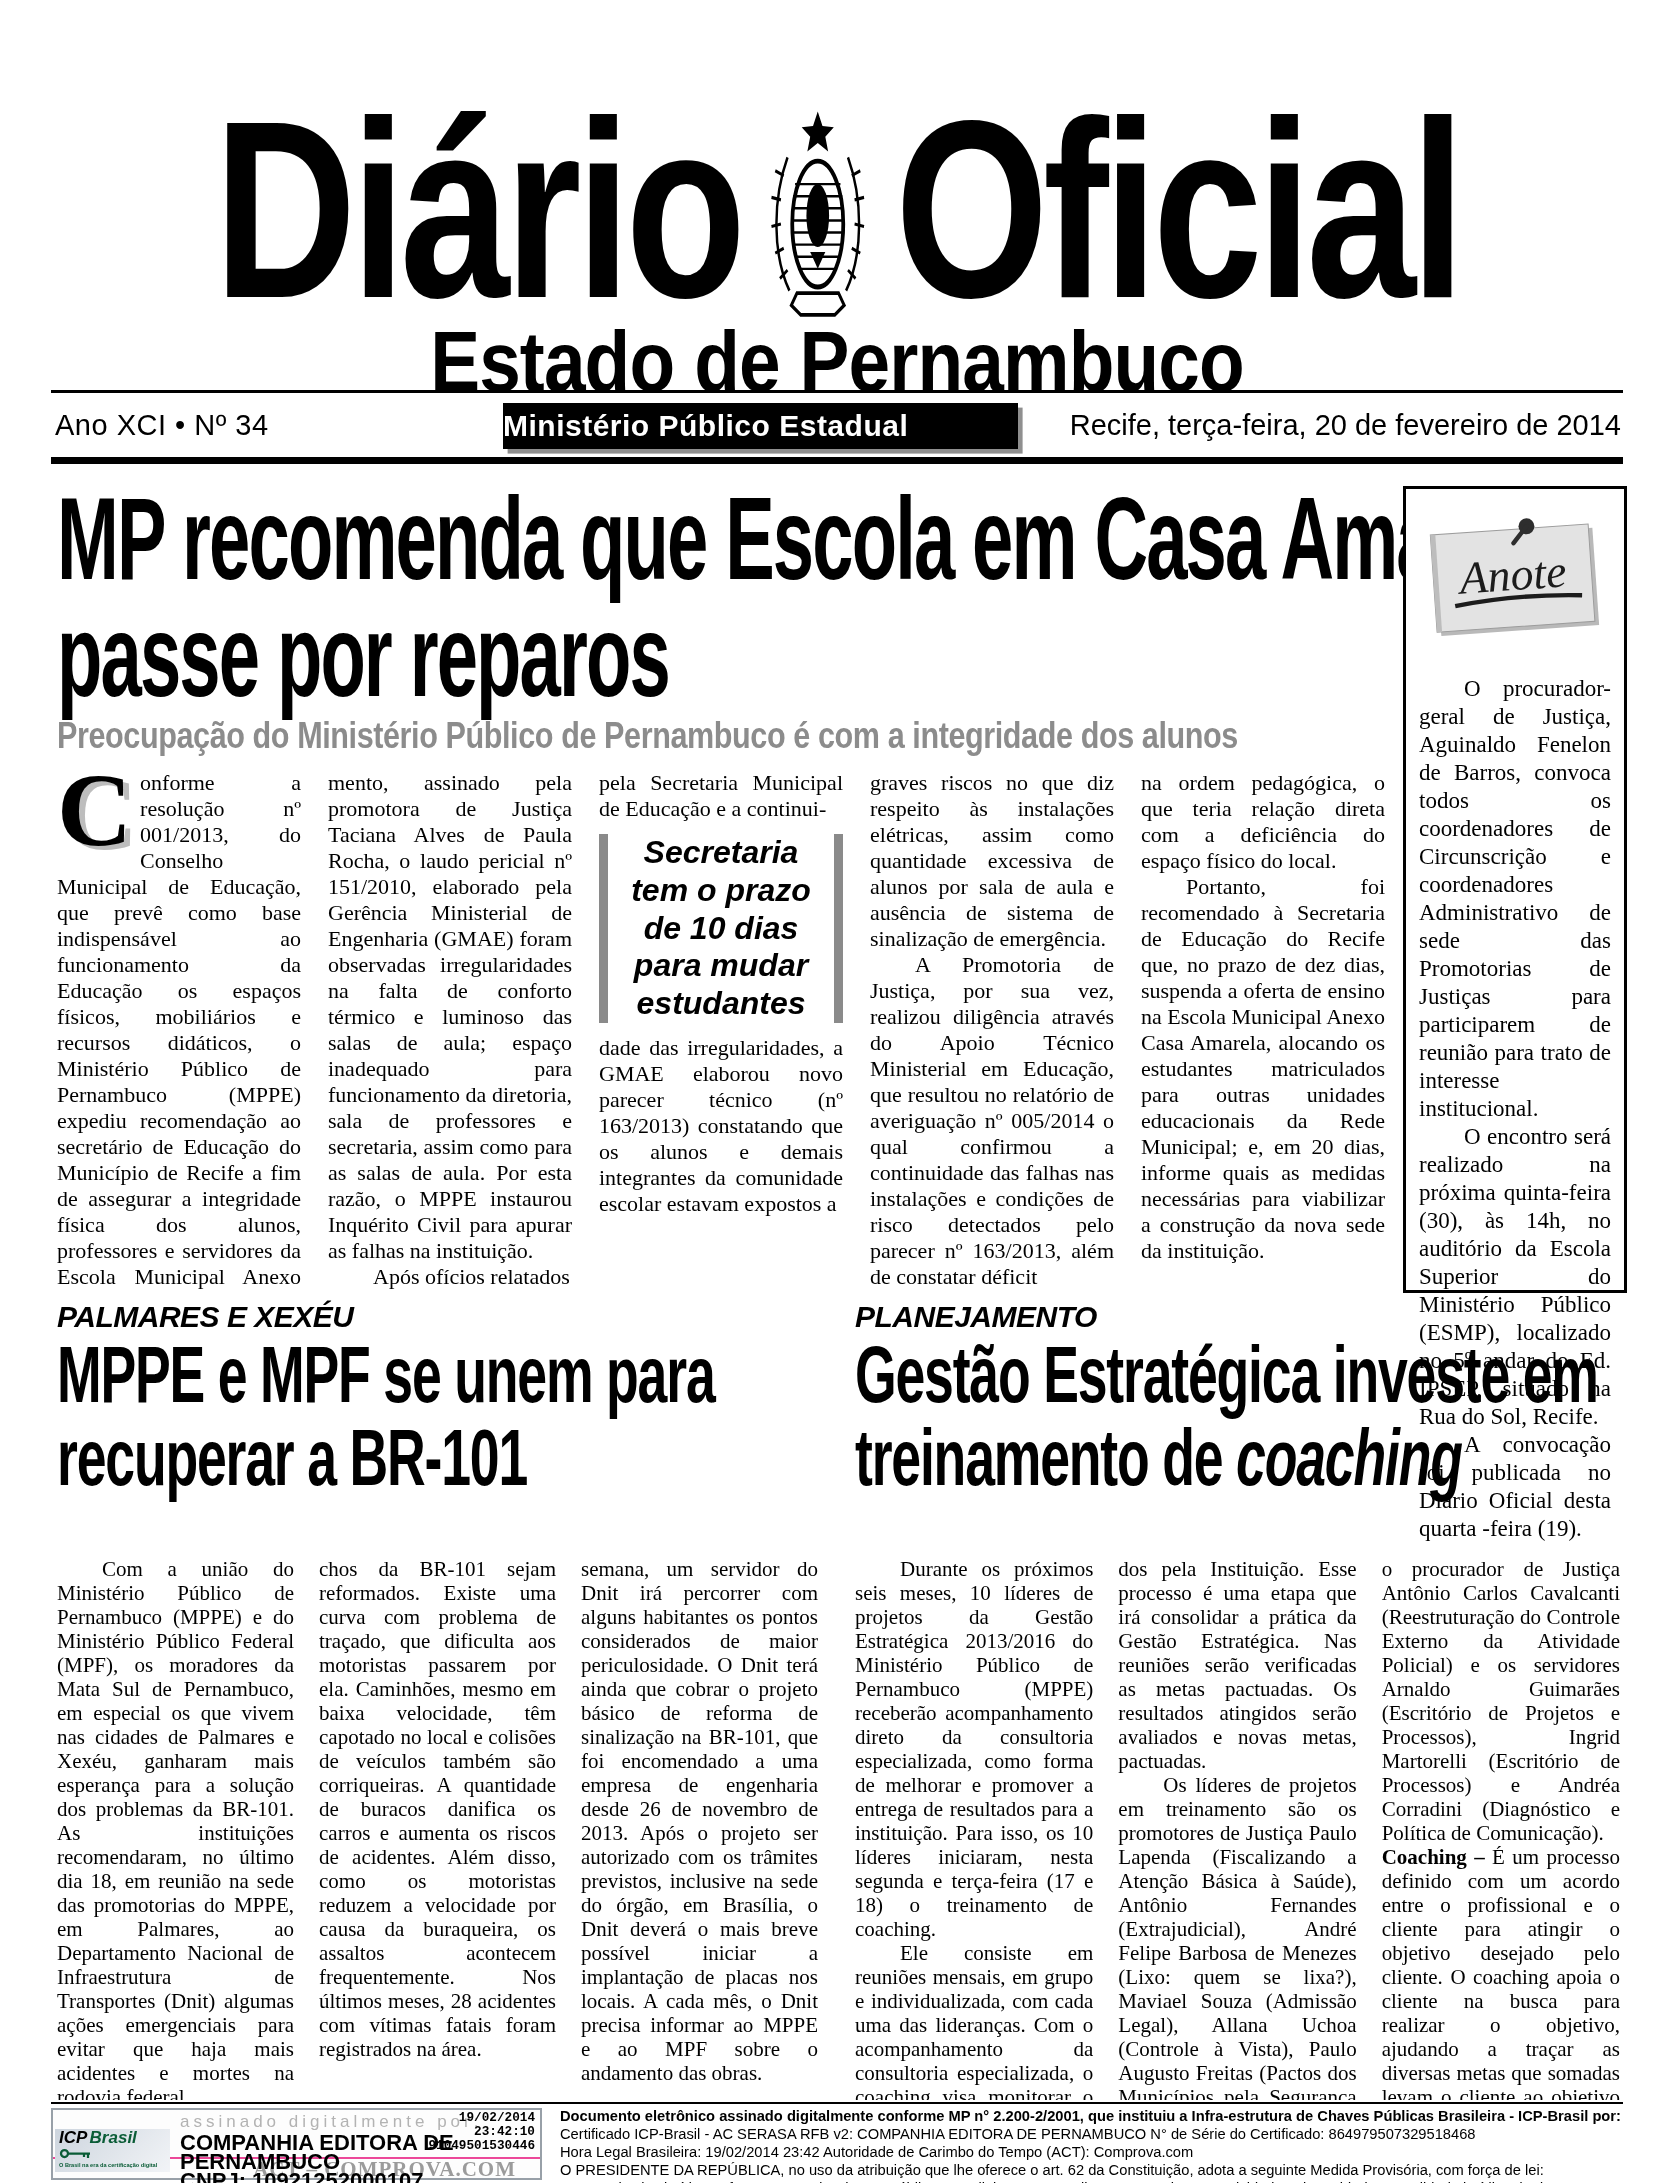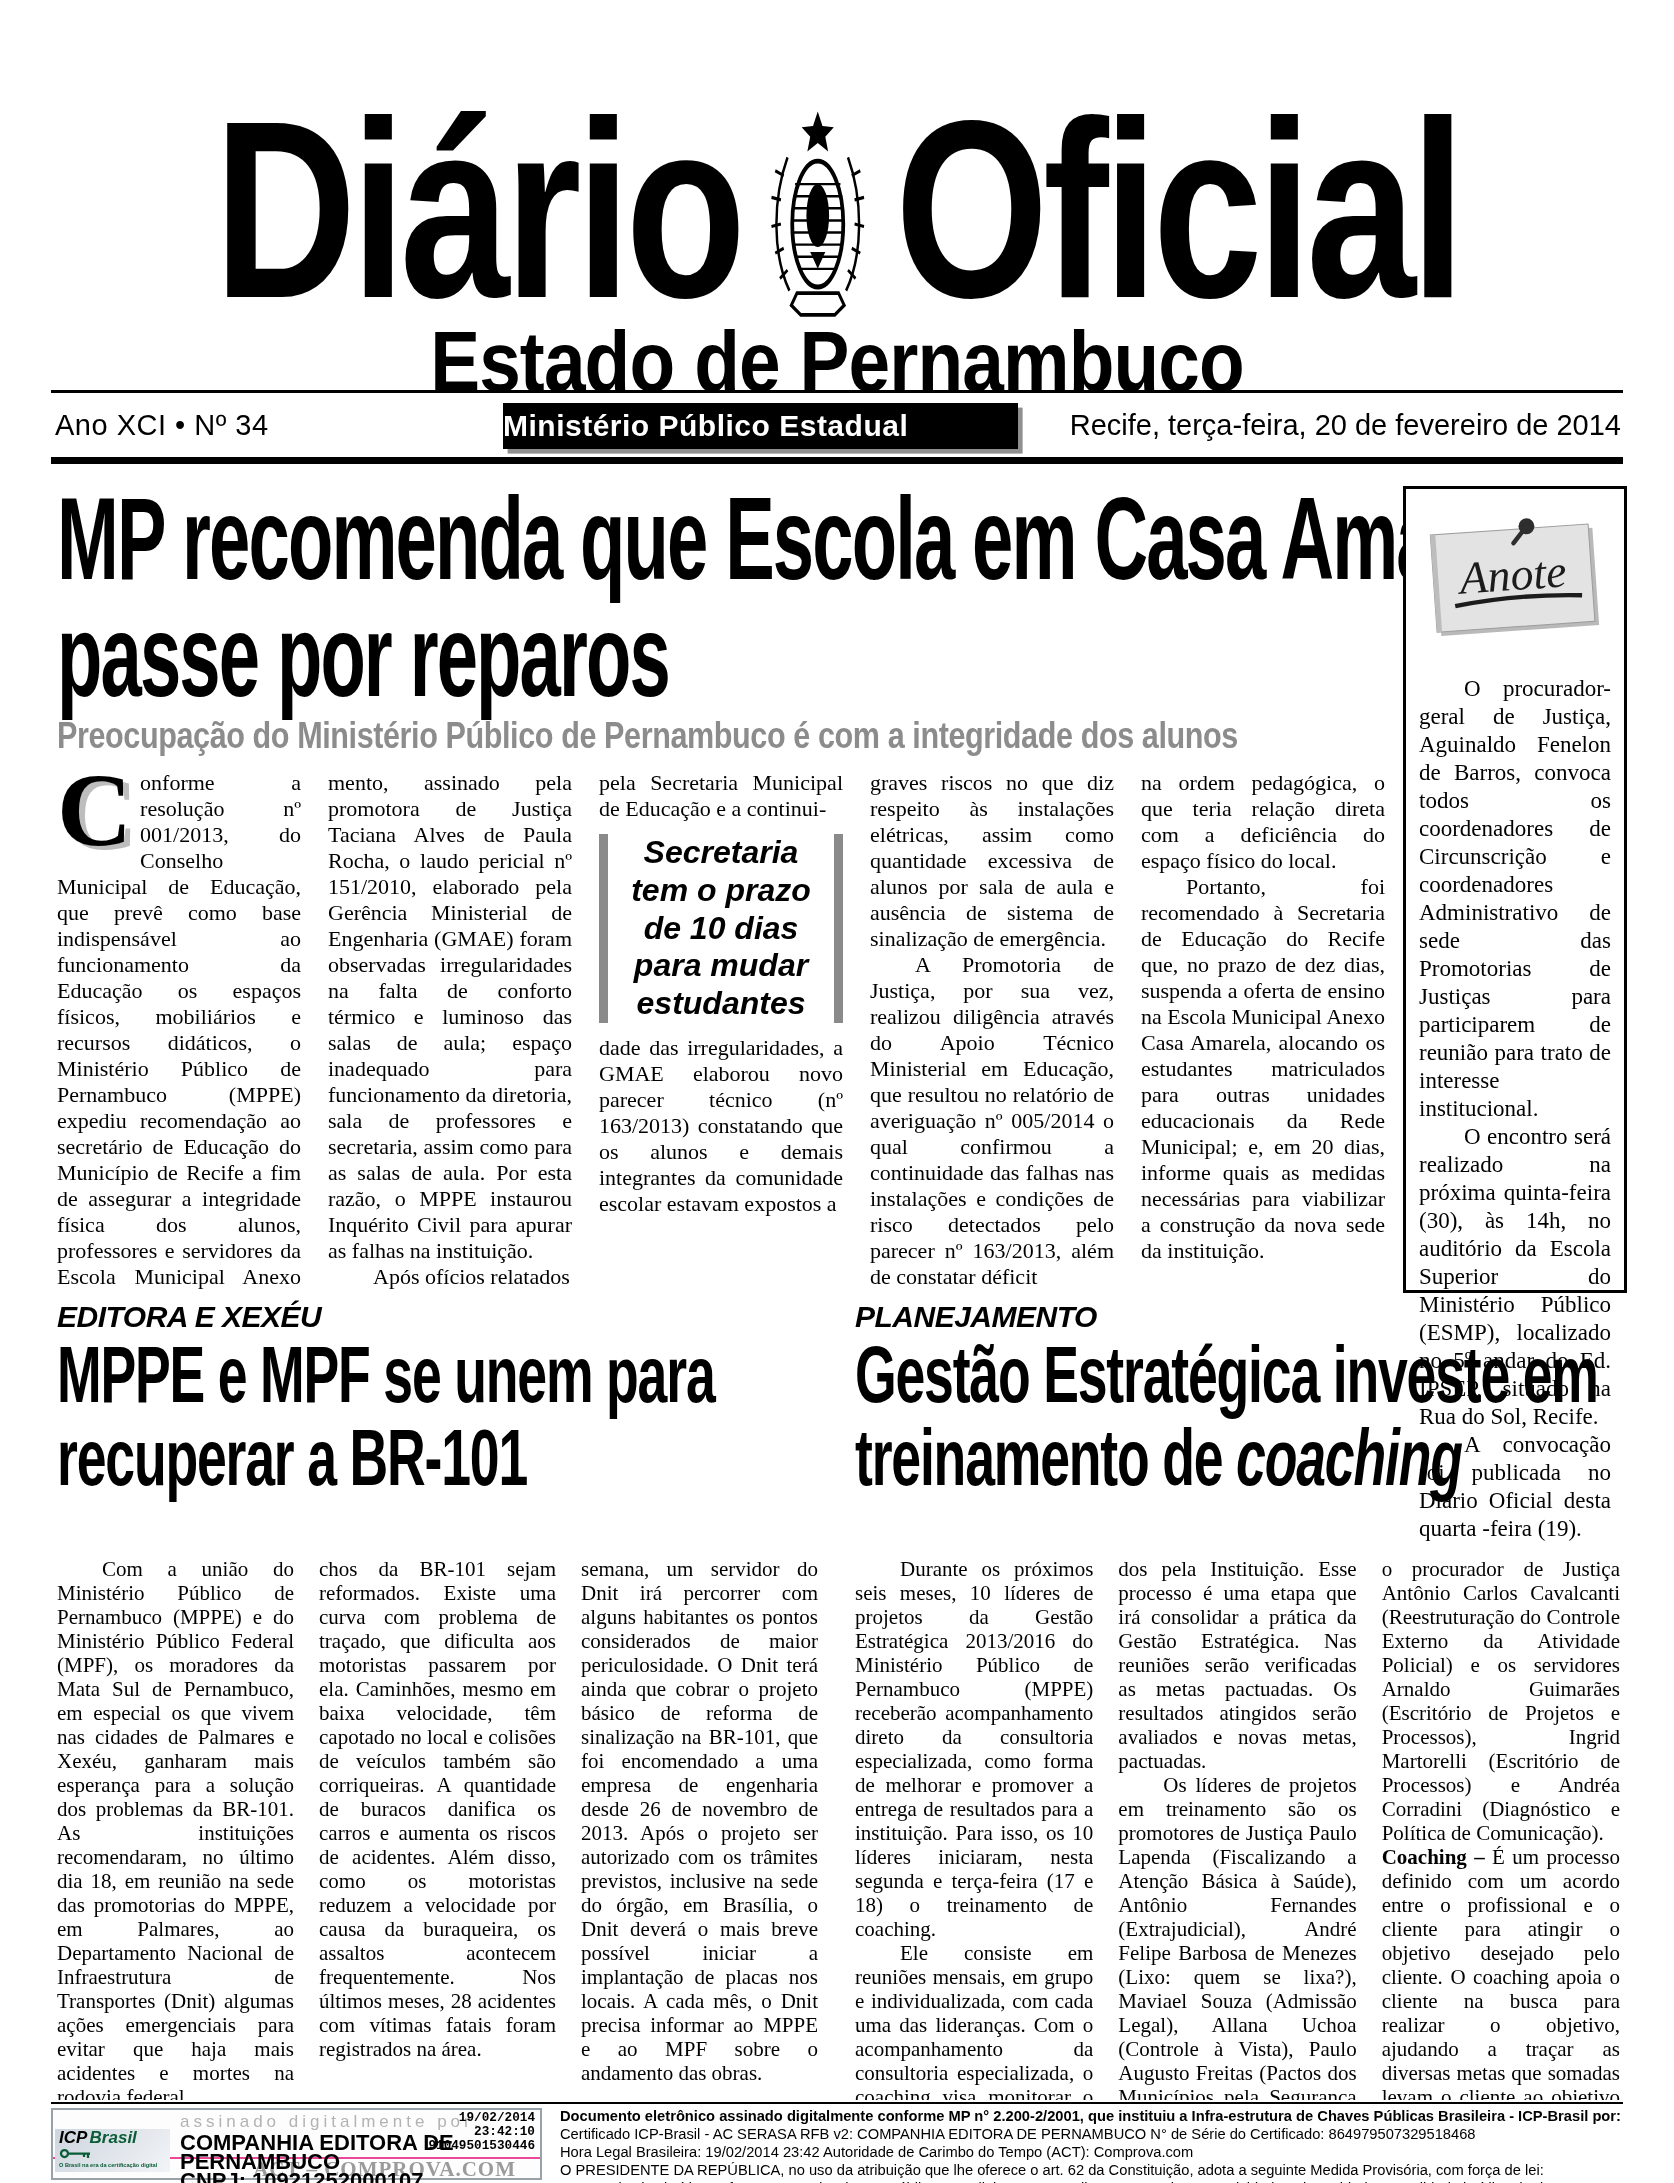--- a/index.html
+++ b/index.html
@@ -175,21 +175,21 @@
       <path d="M66 196 Q 190 180 322 192" stroke="#1c1c1c" stroke-width="9" fill="none" transform="rotate(-4 190 160)"></path>
     </svg>
     <div class="col">
       <p class="ind">O procurador-geral de Justiça, Aguinaldo Fenelon de Barros, convoca todos os coordenadores de Circunscrição e coordenadores Administrativo de sede das Promotorias de Justiças para participarem de reunião para trato de interesse institucional.</p>
       <p class="ind">O encontro será realizado na próxima quinta-feira (30), às 14h, no auditório da Escola Superior do Ministério Público (ESMP), localizado no 5º andar do Ed. IPSEP, situado na Rua do Sol, Recife.</p>
       <p class="ind">A convocação foi publicada no Diário Oficial desta quarta -feira (19).</p>
     </div>
   </div>
 
   <div class="art-left">
-    <div class="kicker">EDITORA E XEXÉU</div>
+    <div class="kicker">PALMARES E XEXÉU</div>
     <h2 class="hl2" style="margin:0;">MPPE e MPF se unem para recuperar a BR-101</h2>
   </div>
   <div class="t2-cols t2l">
     <div class="col">
       <p class="ind">Com a união do Ministério Público de Pernambuco (MPPE) e do Ministério Público Federal (MPF), os moradores da Mata Sul de Pernambuco, em especial os que vivem nas cidades de Palmares e Xexéu, ganharam mais esperança para a solução dos problemas da BR-101. As instituições recomendaram, no último dia 18, em reunião na sede das promotorias do MPPE, em Palmares, ao Departamento Nacional de Infraestrutura de Transportes (Dnit) algumas ações emergenciais para evitar que haja mais acidentes e mortes na rodovia federal.</p>
 
     </div>
     <div class="col">
       <p>chos da BR-101 sejam reformados. Existe uma curva com problema de traçado, que dificulta aos motoristas passarem por ela. Caminhões, mesmo em baixa velocidade, têm capotado no local e colisões de veículos também são corriqueiras. A quantidade de buracos danifica os carros e aumenta os riscos de acidentes. Além disso, como os motoristas reduzem a velocidade por causa da buraqueira, os assaltos acontecem frequentemente. Nos últimos meses, 28 acidentes com vítimas fatais foram registrados na área.</p>
 

